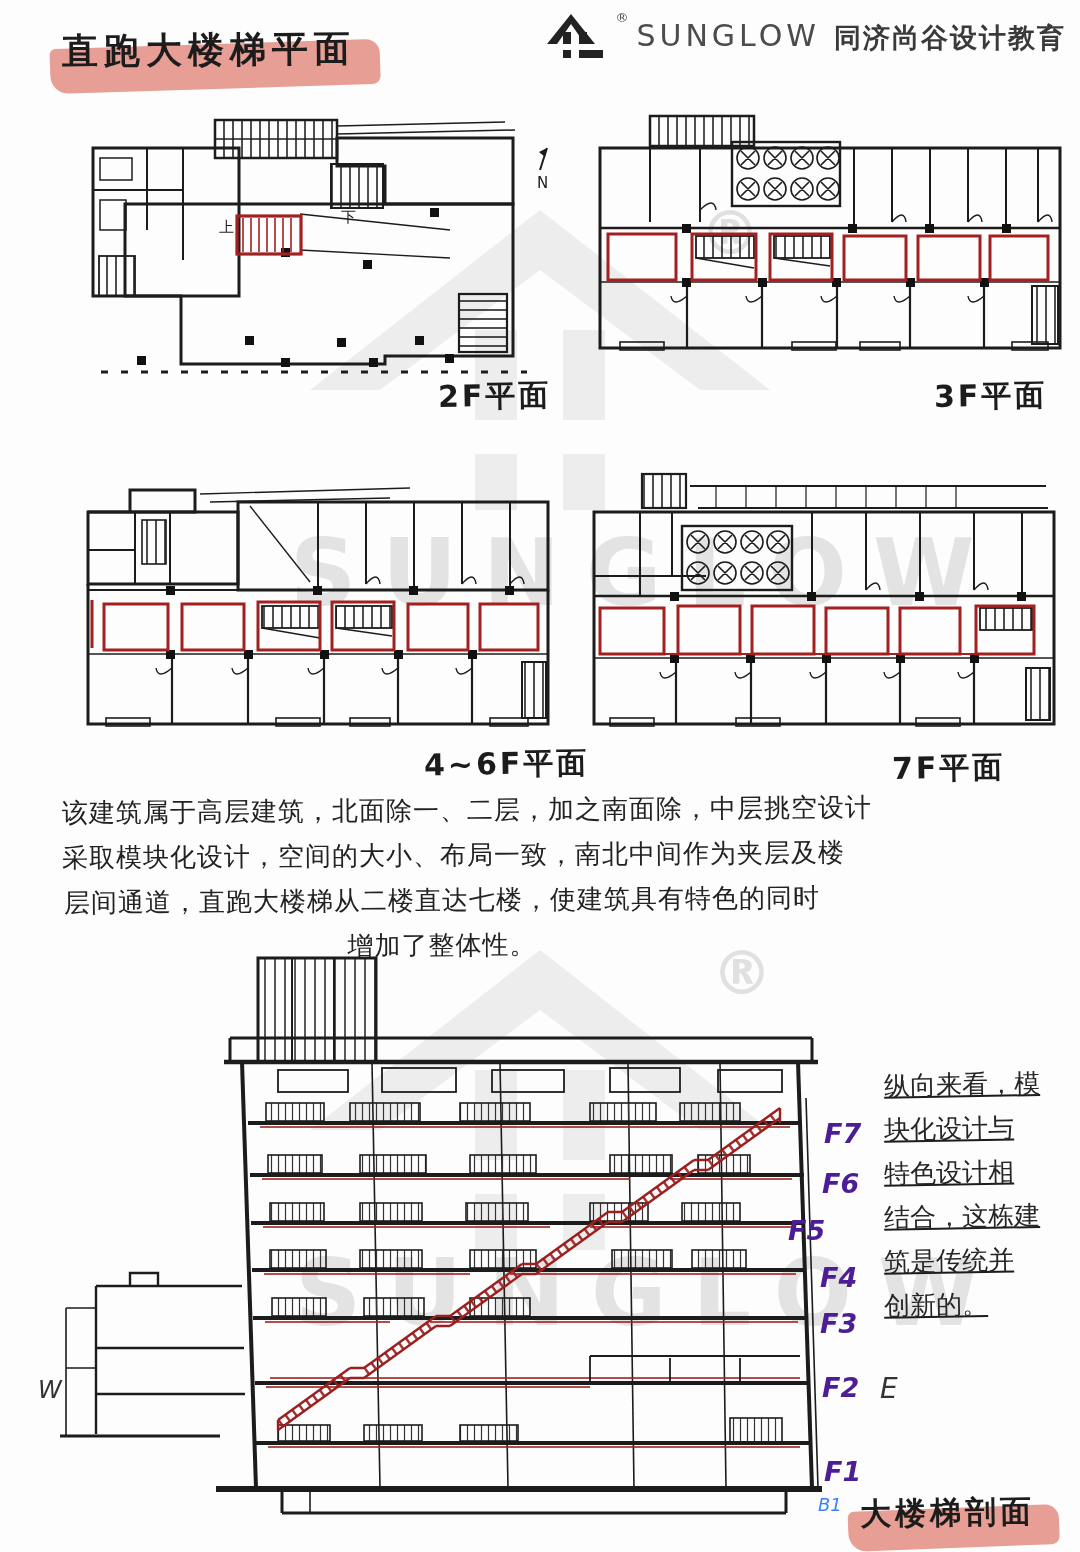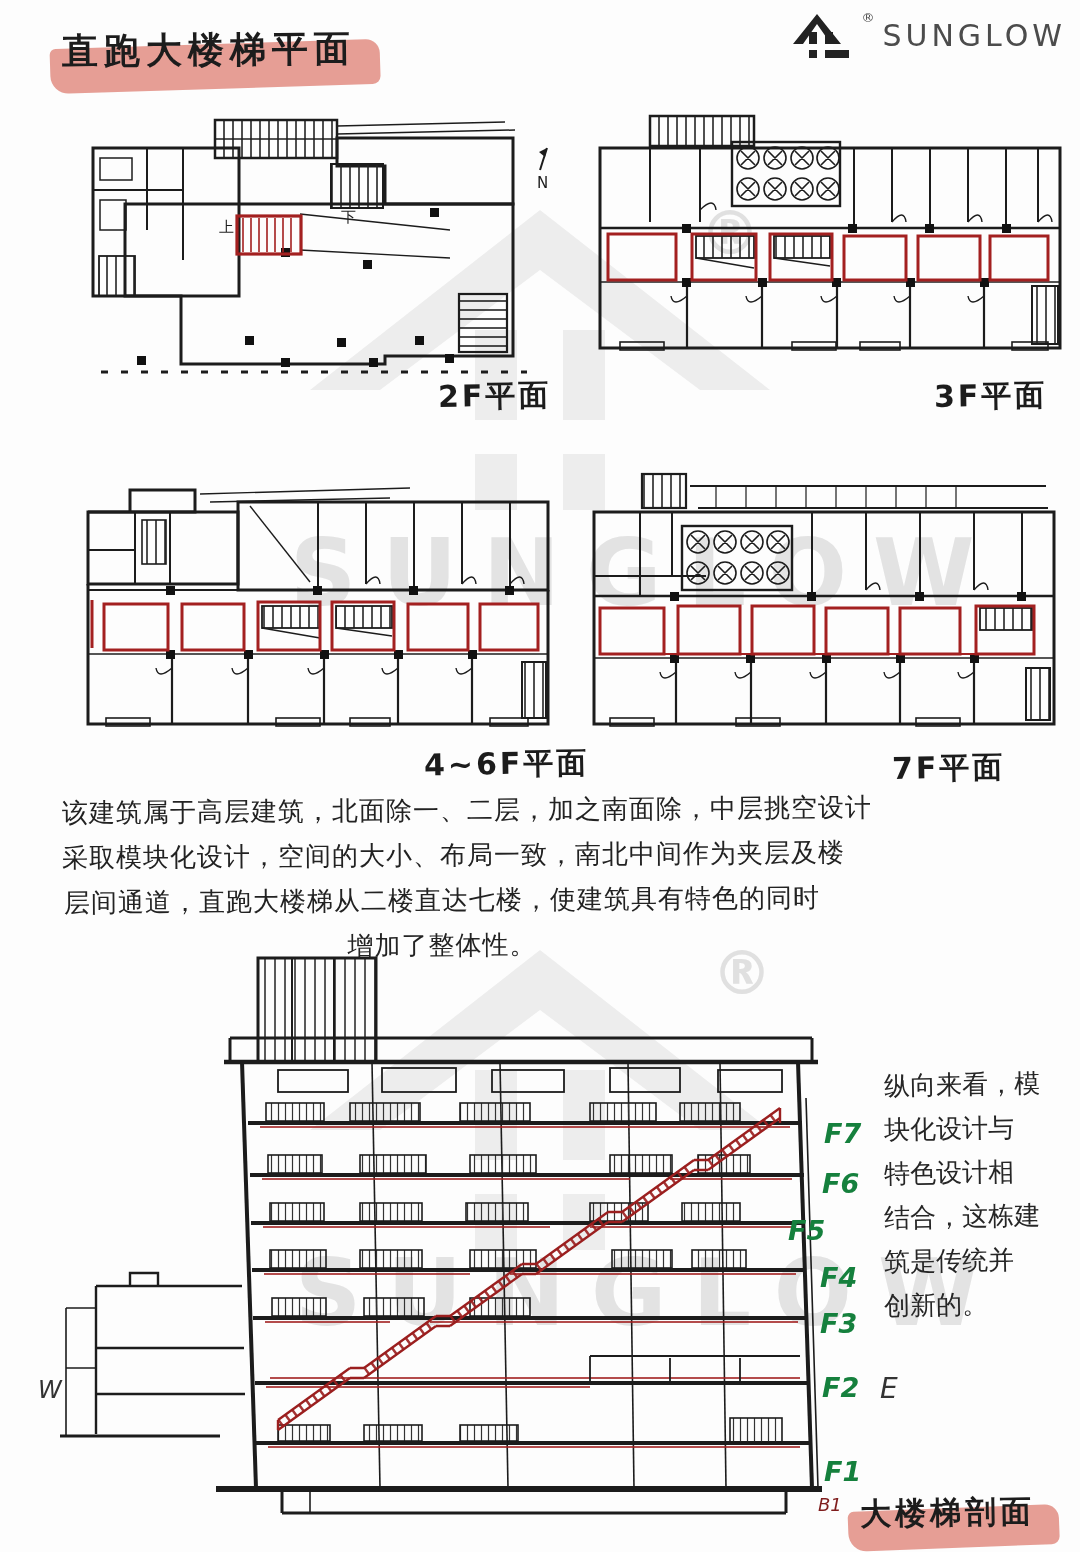--- a/index.html
+++ b/index.html
@@ -30,25 +30,25 @@
   .wm { z-index:0; opacity:.6; pointer-events:none; }
   .wm-text { font-size:92px; letter-spacing:26px; color:#e3e3e3; font-weight:700; z-index:0; pointer-events:none; }
   .wm-reg { font-size:60px; color:#e0e0e0; font-weight:700; z-index:0; pointer-events:none; }
   
   .plan-label { font-size:30px; font-weight:700; letter-spacing:3px; transform:rotate(-1deg); z-index:3; }
   
   .para { left:62px; top:788px; width:760px; z-index:3;text-align:center; }
   .para div { font-size:26px; line-height:45px; letter-spacing:1px; color:#222;
               transform:rotate(-0.4deg); white-space:nowrap; }
   
-  .side-note { left:884px; top:1062px; width:196px; z-index:3; }
+  .side-note { left:884px; top:1062px; width:196px; z-index:3;text-decoration:underline; }
   .side-note div { font-size:26px; line-height:44px; color:#262626; transform:rotate(-1deg); }
   
-  .flabel { color:#15803d; font-size:27px; font-weight:700; font-style:italic; z-index:3; }
-  .blabel { font-size:18px; color:#7f1d1d; z-index:3; font-style:italic; }
+  .flabel { color:#4c1d95; font-size:27px; font-weight:700; font-style:italic; z-index:3; }
+  .blabel { font-size:18px; color:#3b82f6; z-index:3; font-style:italic; }
   .dir-label { font-size:24px; color:#333; z-index:3; font-style:italic; }
   .section-title { left:856px; top:1492px; font-size:31px; font-weight:700; letter-spacing:4px; z-index:3; transform:rotate(-1deg); }
   svg { display:block; }
   .drawing { z-index:2; }
 </style>
 </head>
 <body>
 
 <svg class="abs wm" style="left:290px; top:190px;" width="500" height="330" viewBox="0 0 500 330">
   <polygon points="20,200 250,20 480,200 410,200 250,80 90,200" fill="#e3e3e3"></polygon>
@@ -75,20 +75,21 @@
 <div class="abs brand-box">
   <svg width="62" height="52" viewBox="0 0 62 52">
     <polygon points="2,34 26,4 50,34 40,34 26,14 12,34" fill="#222"></polygon>
     <rect x="18" y="22" width="8" height="26" fill="#222"></rect>
     <rect x="34" y="22" width="8" height="26" fill="#222"></rect>
     <rect x="18" y="34" width="24" height="6" fill="#fff"></rect>
     <polygon points="34,40 58,40 58,48 34,48" fill="#222"></polygon>
   </svg>
   <span class="reg-small">®</span>
   <span class="brand-name">SUNGLOW</span>
+  <span class="brand-edu">同济尚谷设计教育</span>
 </div>
 
 <svg class="abs drawing" style="left:85px; top:108px;" width="480" height="278" viewBox="0 0 480 278">
   <defs>
     <pattern id="hv2" width="9" height="12" patternUnits="userSpaceOnUse">
       <path d="M4 0 V12" stroke="#222" stroke-width="1.6"></path>
     </pattern>
     <pattern id="hh2" width="12" height="9" patternUnits="userSpaceOnUse">
       <path d="M0 4 H12" stroke="#222" stroke-width="1.6"></path>
     </pattern>

